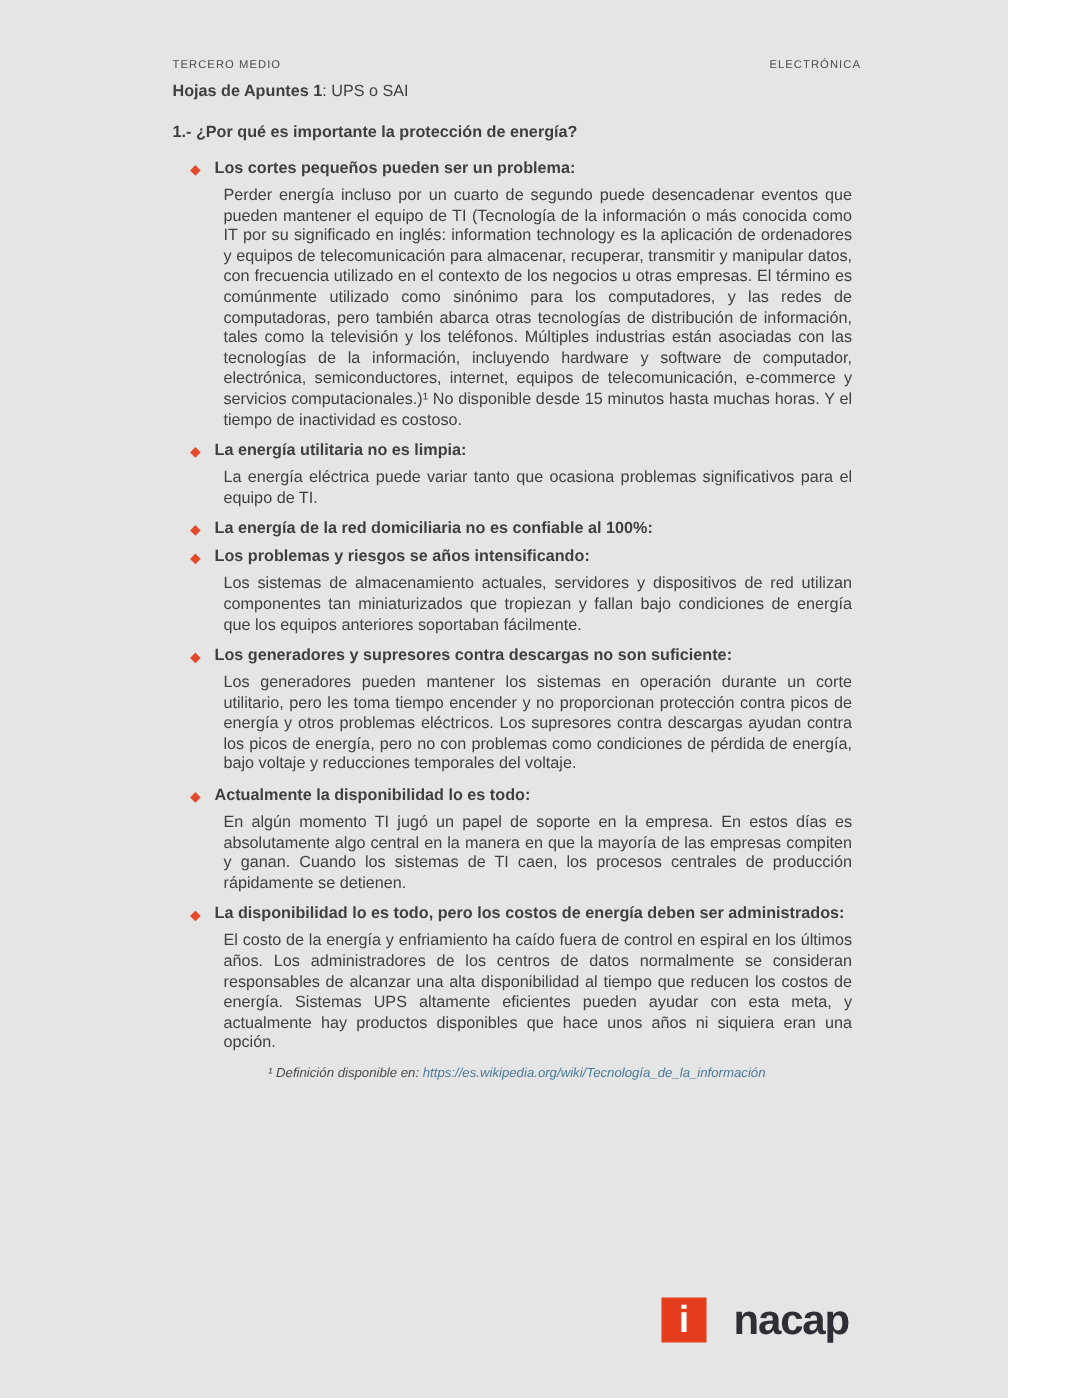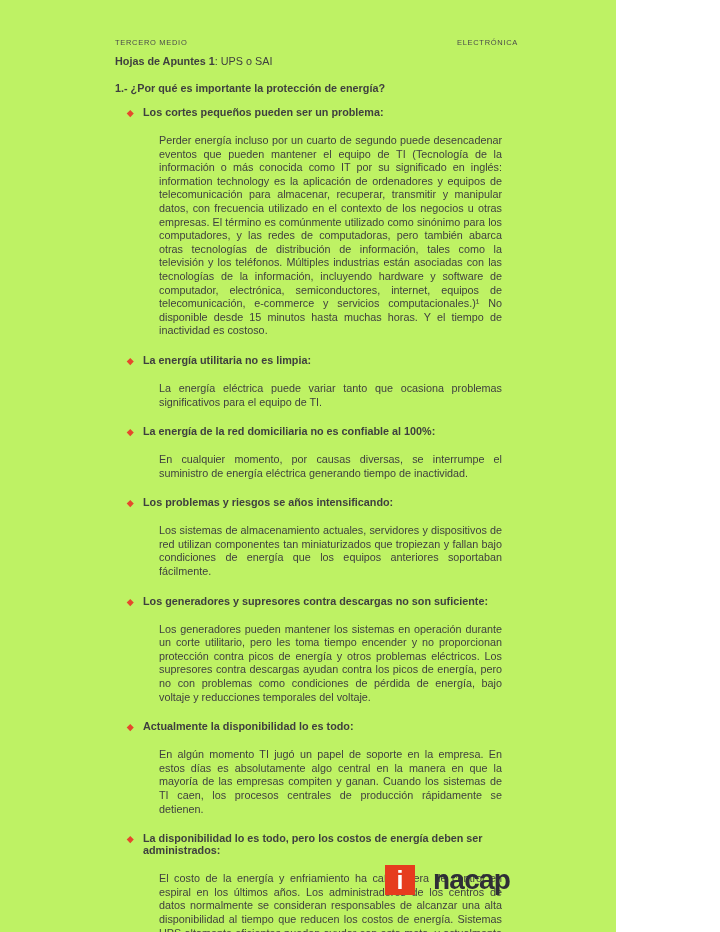--- a/index.html
+++ b/index.html
@@ -1,21 +1,21 @@
 <!DOCTYPE html>
 <html style="--accent: #e5492c; --text: #3f3f3f; --logo-red: #e63c1e; --logo-dark: #2e2e36;"><head>
 <meta charset="utf-8">
 <style>
   html,body { margin:0; padding:0; background:#ffffff; }
   .page {
     position:relative;
-    width:616px; height:932px;
+    width:672px; height:932px;
     box-sizing:border-box;
     padding:38px 98px 0 115px;
-    background:#bef264;
+    background:#e5e5e5;
     font-family:"Liberation Sans", sans-serif;
     color:var(--text, #3f3f3f);
     overflow:hidden;
   }
   .doc-header {
     display:flex; justify-content:space-between;
     font-size:7.5px; letter-spacing:0.7px; color:#4a4a4a;
   }
   .title {
     margin:62px 0 0 0;
@@ -32,21 +32,21 @@
   .question { margin:15px 0 0 0; font-size:10.8px; font-weight:bold; }
   ul.bullets { list-style:none; margin:12px 0 0 0; padding:0; }
   li.bullet { position:relative; padding-left:28px; margin:0 0 7px 0; }
   .marker {
     position:absolute; left:13px; top:5px;
     width:4.5px; height:4.5px;
     background:var(--accent, #e5492c);
     transform:rotate(45deg);
   }
   .bh { margin:0 0 3px 0; font-size:10.8px; font-weight:bold; }
-  .bb { margin:16px; font-size:10.8px; line-height:13.6px; text-align:justify; }
+  .bb { margin:6px; font-size:10.8px; line-height:13.6px; text-align:justify; }
   .footnote {
     margin:7px 0 0 0;
     text-align:center;
     font-size:8.8px; font-style:italic; color:#4a4a4a;
   }
   .footnote-link { color:#4a7a96; text-decoration:none; font-style:italic;margin-top:43px; }
   .logo {
     position:absolute; right:106px; bottom:37px;
     display:flex; align-items:center;
   }
@@ -87,21 +87,20 @@
       <p class="bb">Perder energía incluso por un cuarto de segundo puede desencadenar eventos que pueden mantener el equipo de TI (Tecnología de la información o más conocida como IT por su significado en inglés: information technology es la aplicación de ordenadores y equipos de telecomunicación para almacenar, recuperar, transmitir y manipular datos, con frecuencia utilizado en el contexto de los negocios u otras empresas. El término es comúnmente utilizado como sinónimo para los computadores, y las redes de computadoras, pero también abarca otras tecnologías de distribución de información, tales como la televisión y los teléfonos. Múltiples industrias están asociadas con las tecnologías de la información, incluyendo hardware y software de computador, electrónica, semiconductores, internet, equipos de telecomunicación, e-commerce y servicios computacionales.)¹  No disponible desde 15 minutos hasta muchas horas.  Y el tiempo de inactividad es costoso.</p>
     </li>
     <li class="bullet">
       <span class="marker"></span>
       <p class="bh">La energía utilitaria no es limpia:</p>
       <p class="bb">La energía eléctrica puede variar tanto que ocasiona problemas significativos para el equipo de TI.</p>
     </li>
     <li class="bullet">
       <span class="marker"></span>
       <p class="bh">La energía de la red domiciliaria no es confiable al 100%:</p>
-      <p class="bb">En cualquier momento, por causas diversas, se interrumpe el suministro de energía eléctrica generando tiempo de inactividad.</p>
     </li>
     <li class="bullet">
       <span class="marker"></span>
       <p class="bh">Los problemas y riesgos se años intensificando:</p>
       <p class="bb">Los sistemas de almacenamiento actuales, servidores y dispositivos de red utilizan componentes tan miniaturizados que tropiezan y fallan bajo condiciones de energía que los equipos anteriores soportaban fácilmente.</p>
     </li>
     <li class="bullet">
       <span class="marker"></span>
       <p class="bh">Los generadores y supresores contra descargas no son suficiente:</p>
       <p class="bb">Los generadores pueden mantener los sistemas en operación durante un corte utilitario, pero les toma tiempo encender y no proporcionan protección contra picos de energía y otros problemas eléctricos. Los supresores contra descargas ayudan contra los picos de energía, pero no con problemas como condiciones de pérdida de energía, bajo voltaje y reducciones temporales del voltaje.</p>

